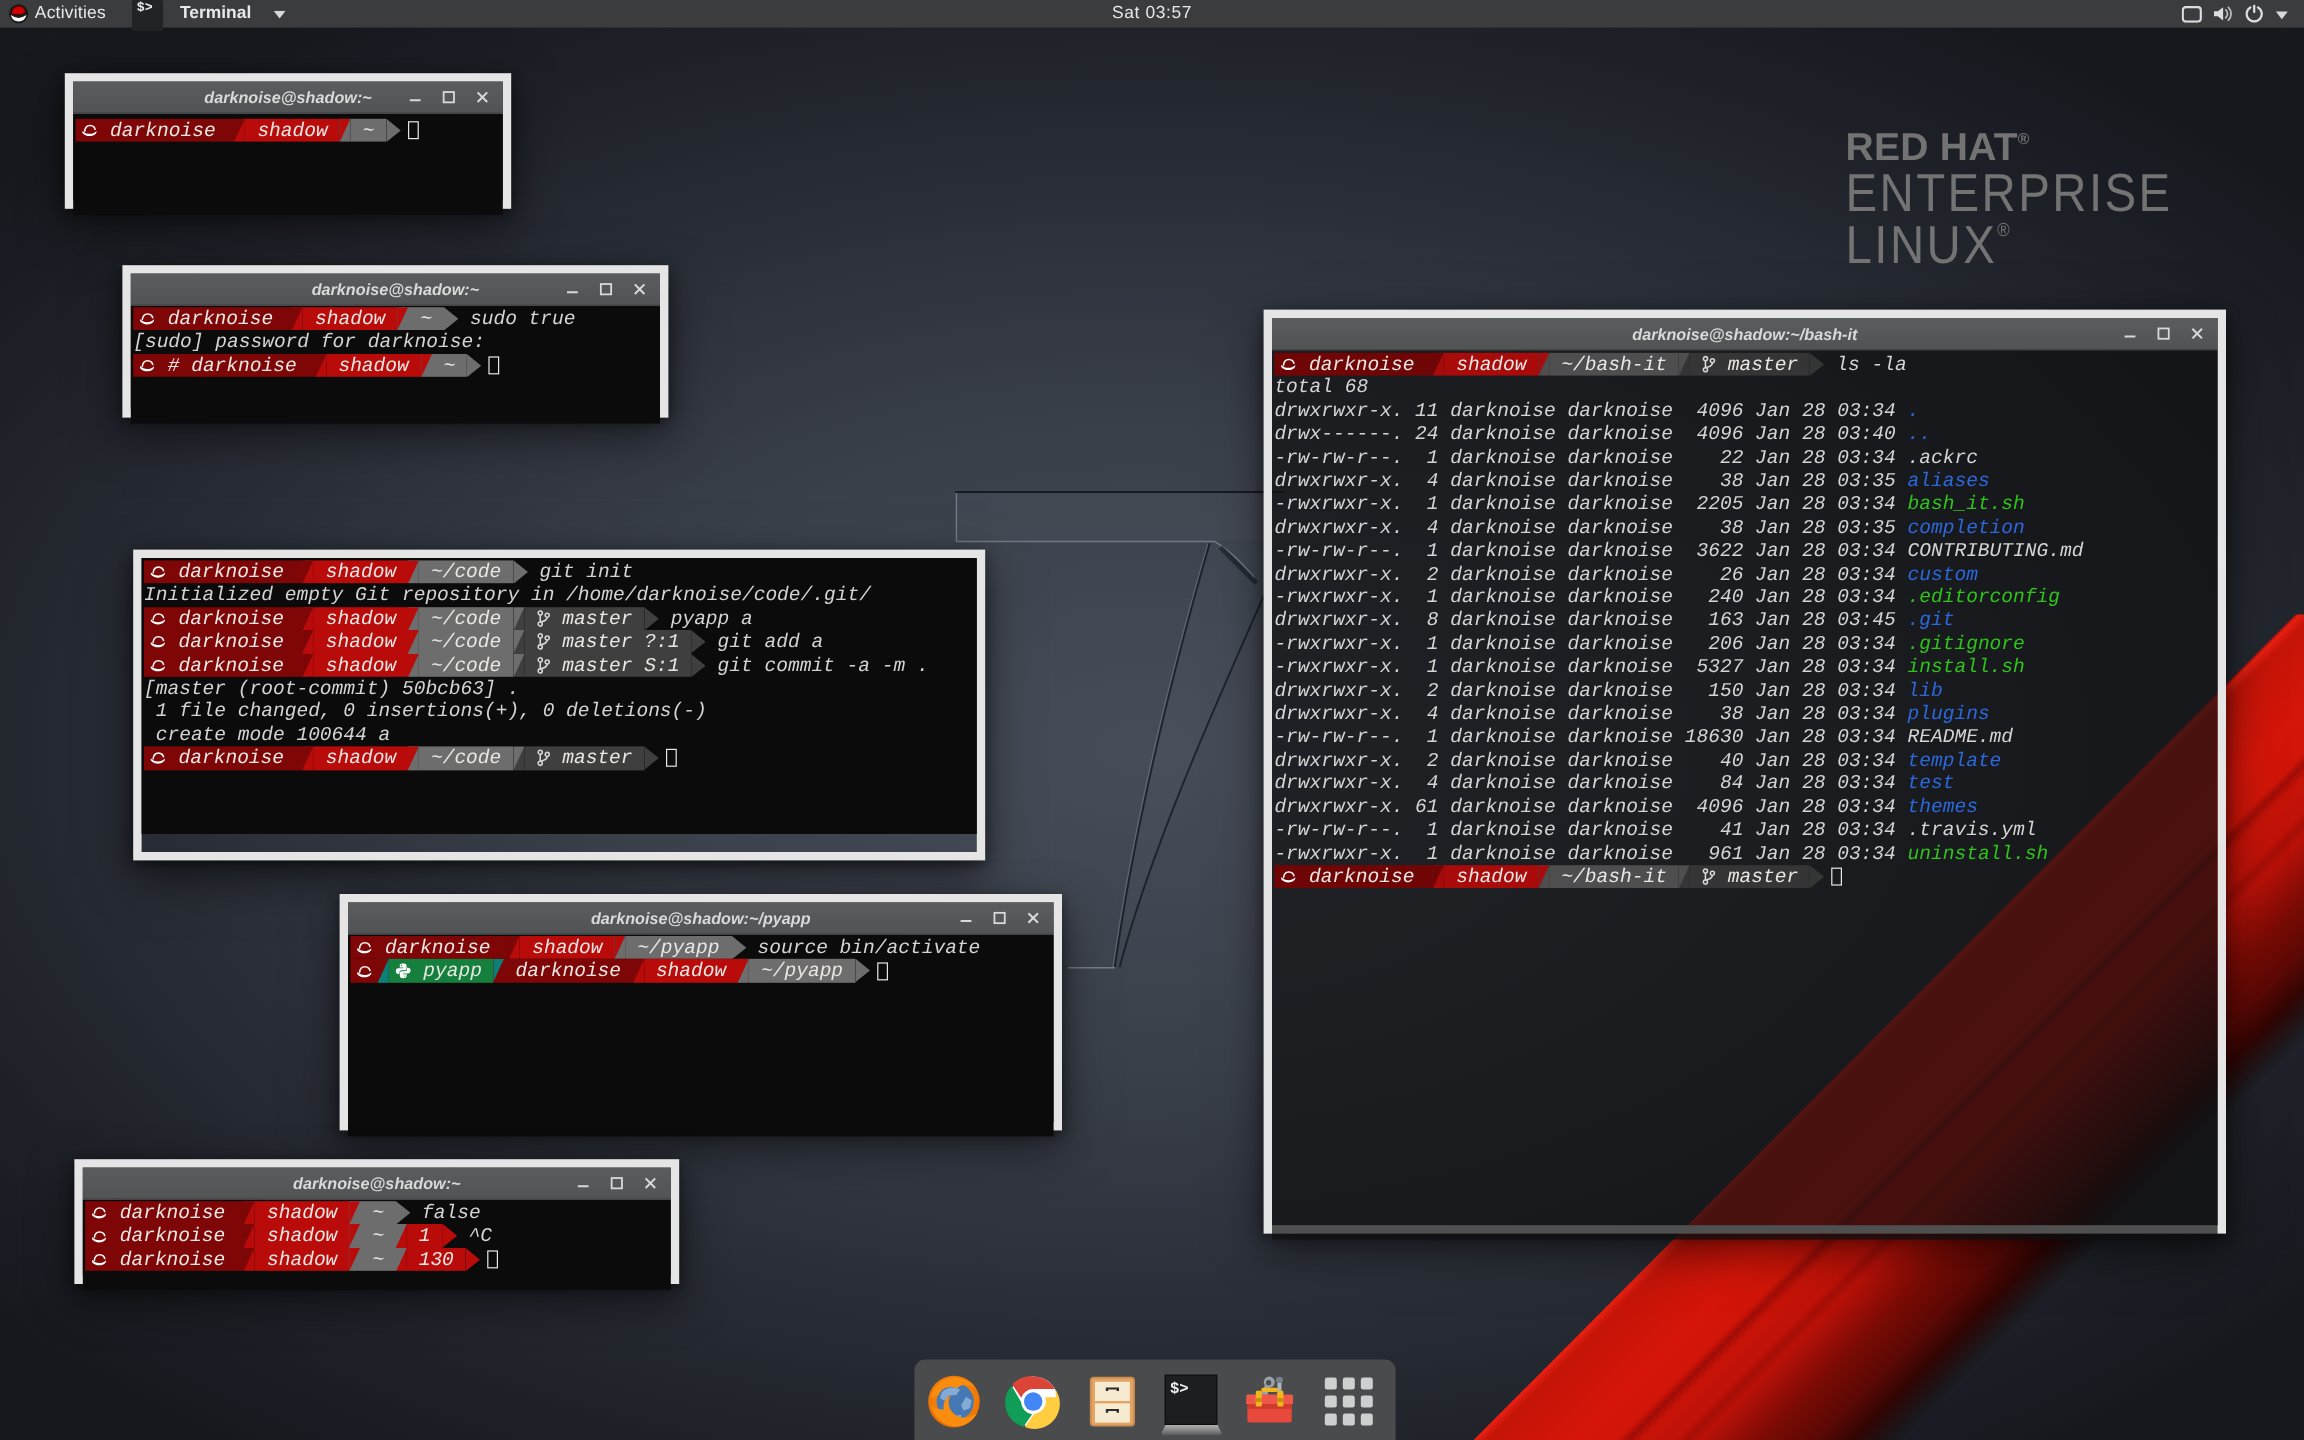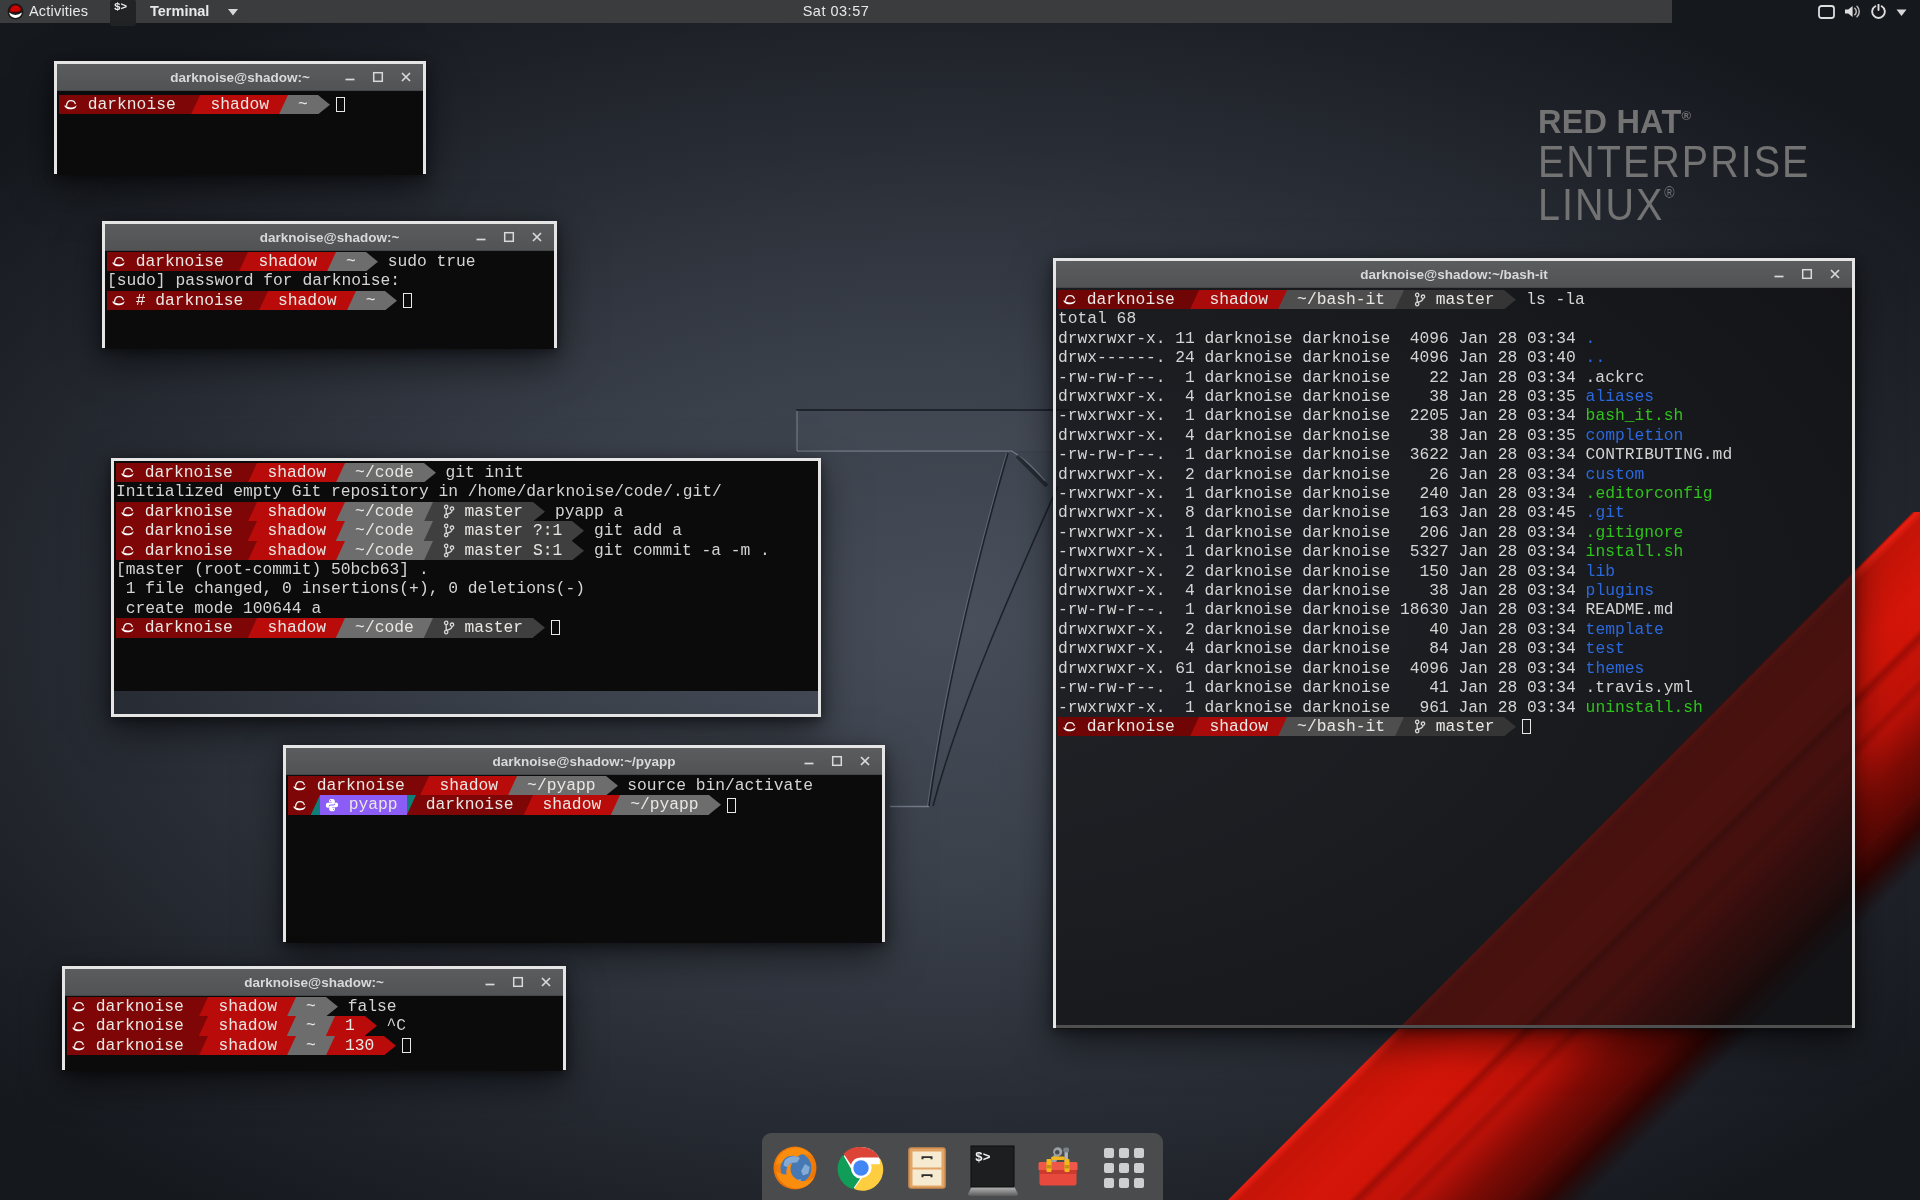--- a/index.html
+++ b/index.html
@@ -8,28 +8,28 @@
 
   
   #wall { position:absolute; inset:0;
     background:
       radial-gradient(ellipse 1250px 730px at 49.5% 52%, rgba(74,80,92,0.94) 0%, rgba(62,68,79,0.9) 36%, rgba(44,49,58,0.87) 64%, rgba(30,33,40,0.9) 85%, rgba(21,24,29,0.92) 100%),
       #171a1f;
   }
   #wallsvg { position:absolute; inset:0; }
 
   
-  #topbar { position:absolute; left:0; top:0; width:1672px; height:23px; background:#3b3c3e;
+  #topbar { position:absolute; left:0; top:0; width:1920px; height:23px; background:#3b3c3e;
     color:#e8e8e8; font-size:14.5px; }
   #topbar .act { position:absolute; left:29px; top:3px; font-weight:400; letter-spacing:0.2px; }
   #topbar .appname { position:absolute; left:150px; top:3px; font-weight:700; }
   #topbar .clock { position:absolute; left:0; right:0; top:3px; text-align:center; font-weight:400; letter-spacing:0.5px; }
 
   
-  .win { position:absolute; border:3px solid #e5e5e5; box-shadow:0 14px 36px rgba(0,0,0,0.55), 0 3px 10px rgba(0,0,0,0.45); }
+  .win { position:absolute; border:7px solid #e5e5e5; box-shadow:0 14px 36px rgba(0,0,0,0.55), 0 3px 10px rgba(0,0,0,0.45);font-style:italic; }
   .tbar { height:27px; background:linear-gradient(#5b5c5d,#525354); border-bottom:1px solid #454647;
     display:flex; align-items:center; justify-content:center; position:relative;
     font-weight:700; font-size:13.5px; color:#d9d9d9; }
   .tbtns { position:absolute; right:11px; top:0; height:100%; display:flex; align-items:center; }
   .tbtns svg { display:block; margin-left:16px; }
   .tcontent { font-family:"Liberation Mono", monospace; font-size:16.3px; line-height:19.4px;
     color:#d4d4d4; padding:2px 0 0 2px; background:#0b0b0b; }
   .tcontent pre { font:inherit; }
 
   
@@ -38,21 +38,21 @@
   .sep, .arr { display:block; height:19.4px; }
   .cur { width:9px; height:15px; border:1.5px solid #e8e8e8; align-self:center; margin-left:6px; }
   .b { color:#2c68dd; }
   .g { color:#2fc31b; }
 
   
   .dred { background:#7e0606; }
   .bred { background:#b90c0a; }
   .pgray { background:#6d6d6d; }
   .bgray { background:#3f3f3f; }
-  .teal { background:#8b5cf6; }
+  .teal { background:#15803d; }
   .dred6 { background:#700505; }
   .bred6 { background:#a80b0a; }
   .pgray6 { background:#4e4e4e; }
   .bgray6 { background:#353535; }
   .sg span { color:#e9e7e4; }
   .sg { padding:0 10px; }
   .sg.icn { padding:0 6px 0 5px; }
 </style>
 </head>
 <body>

